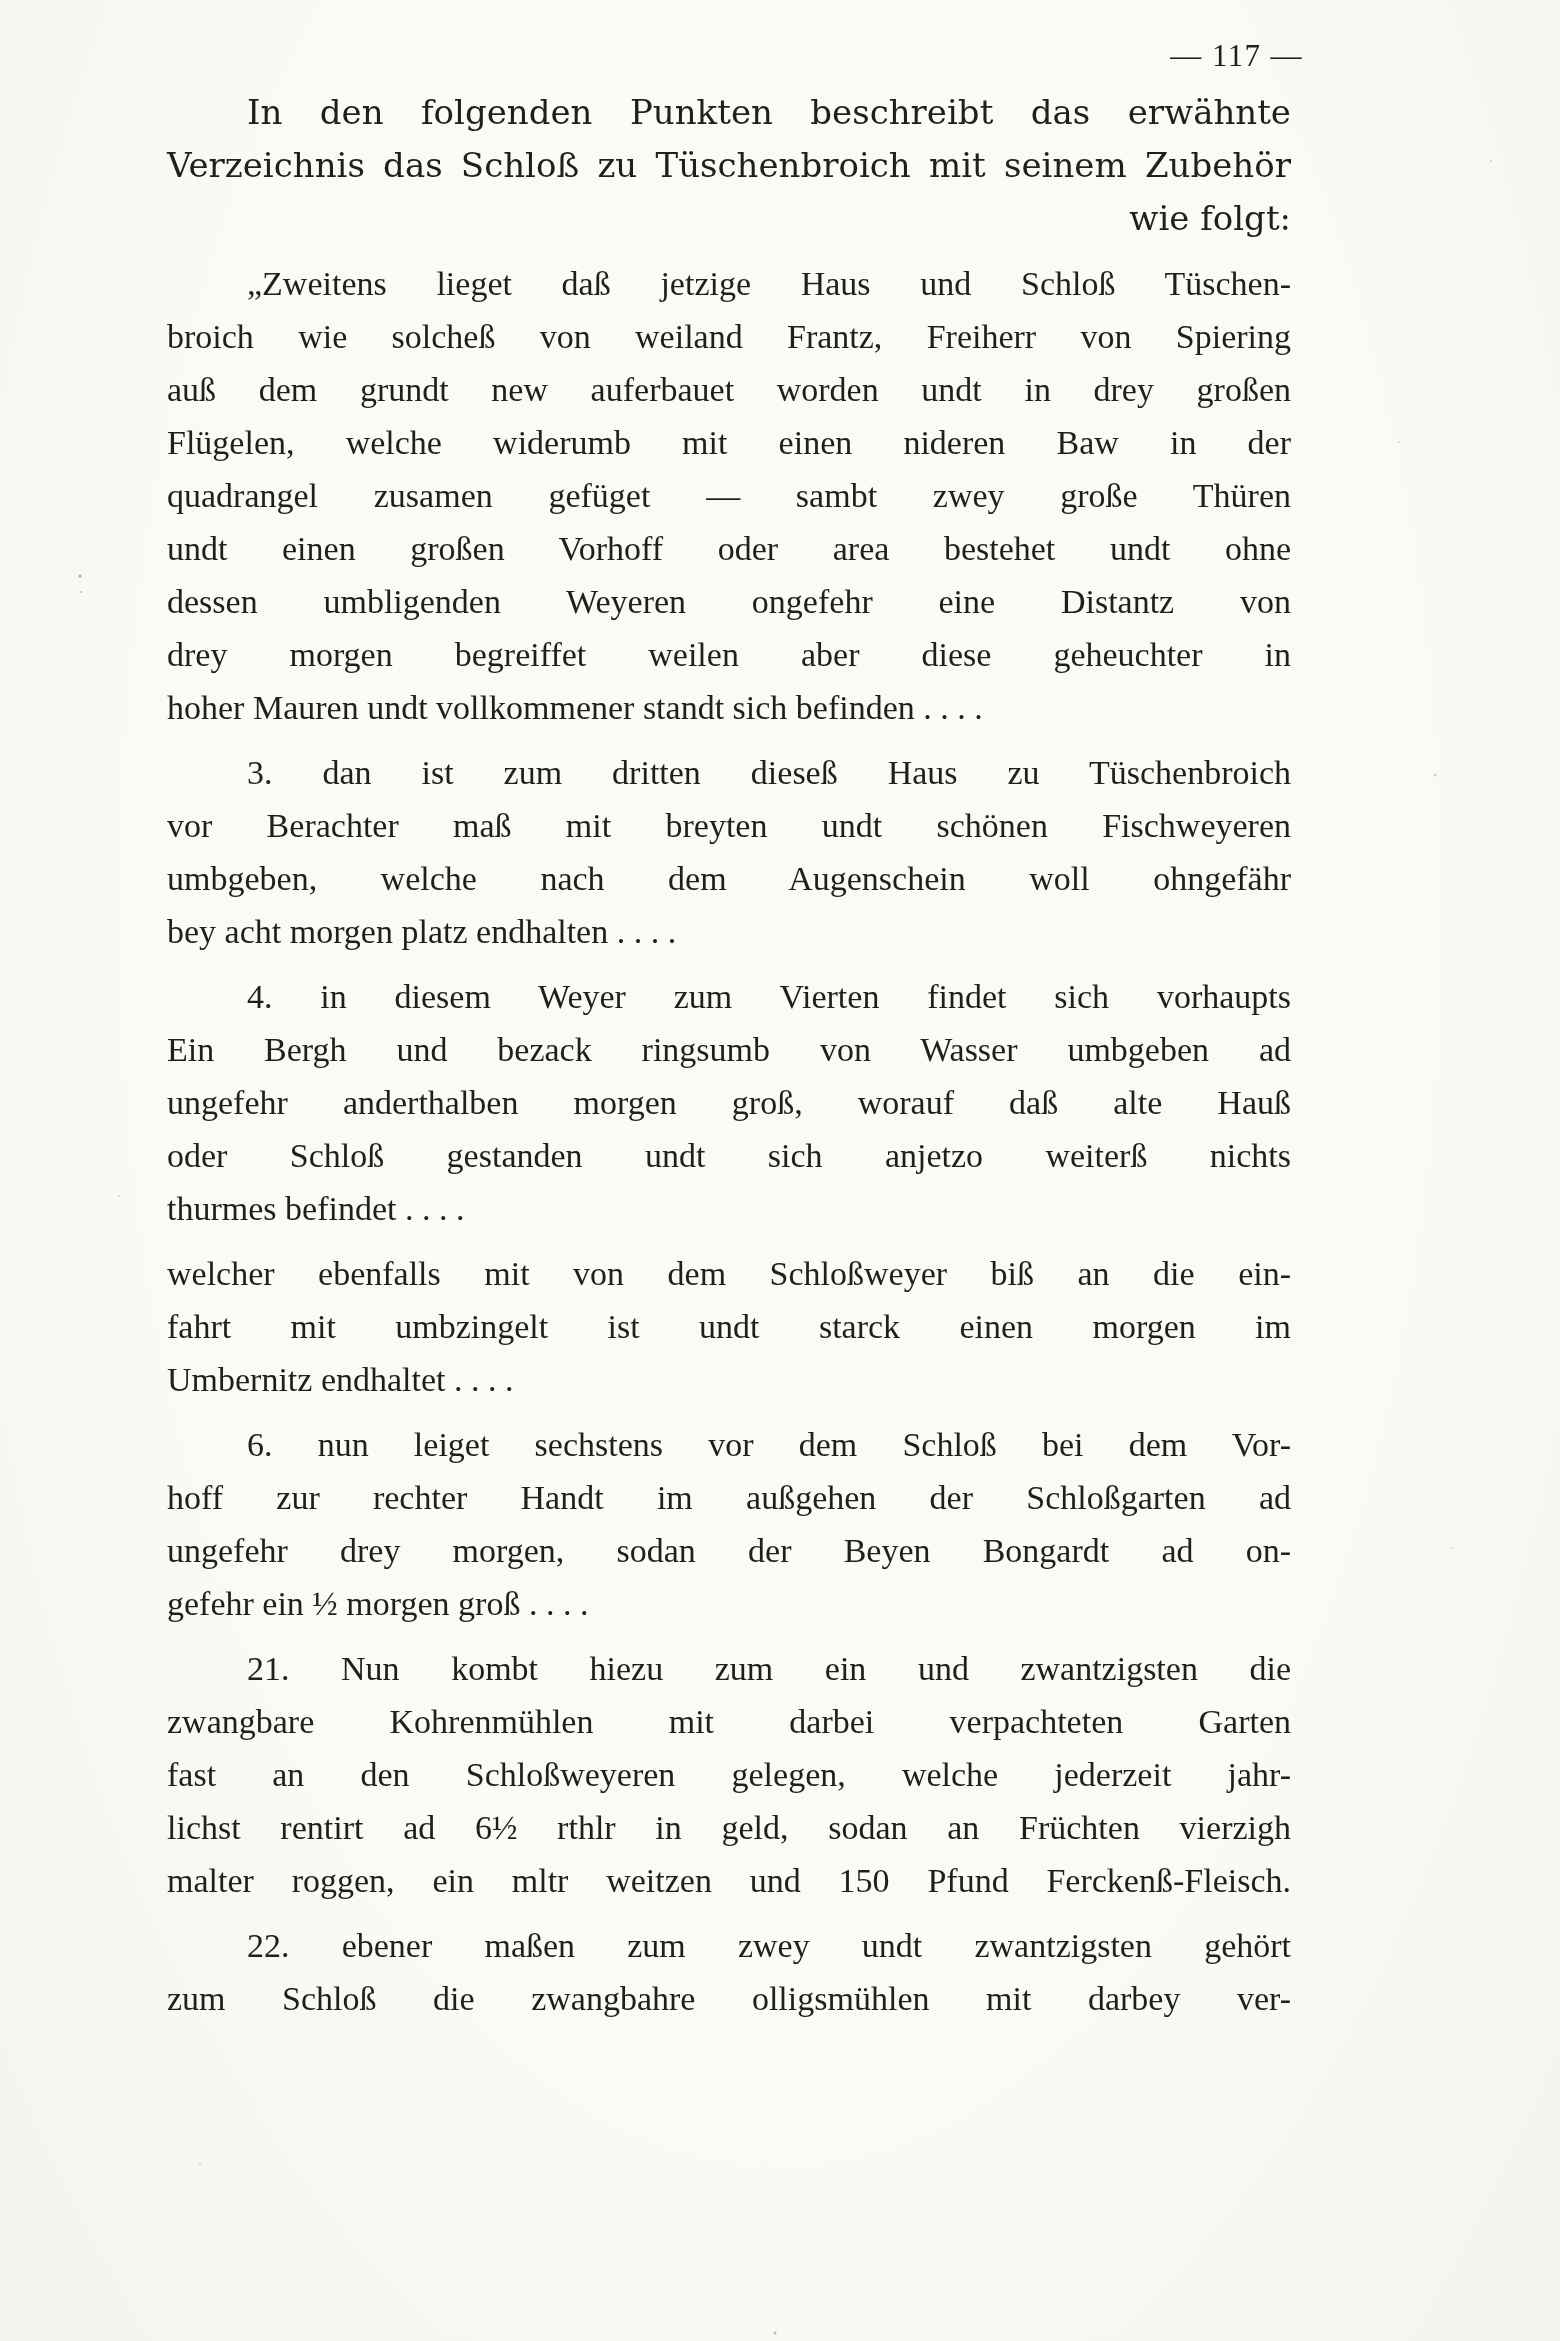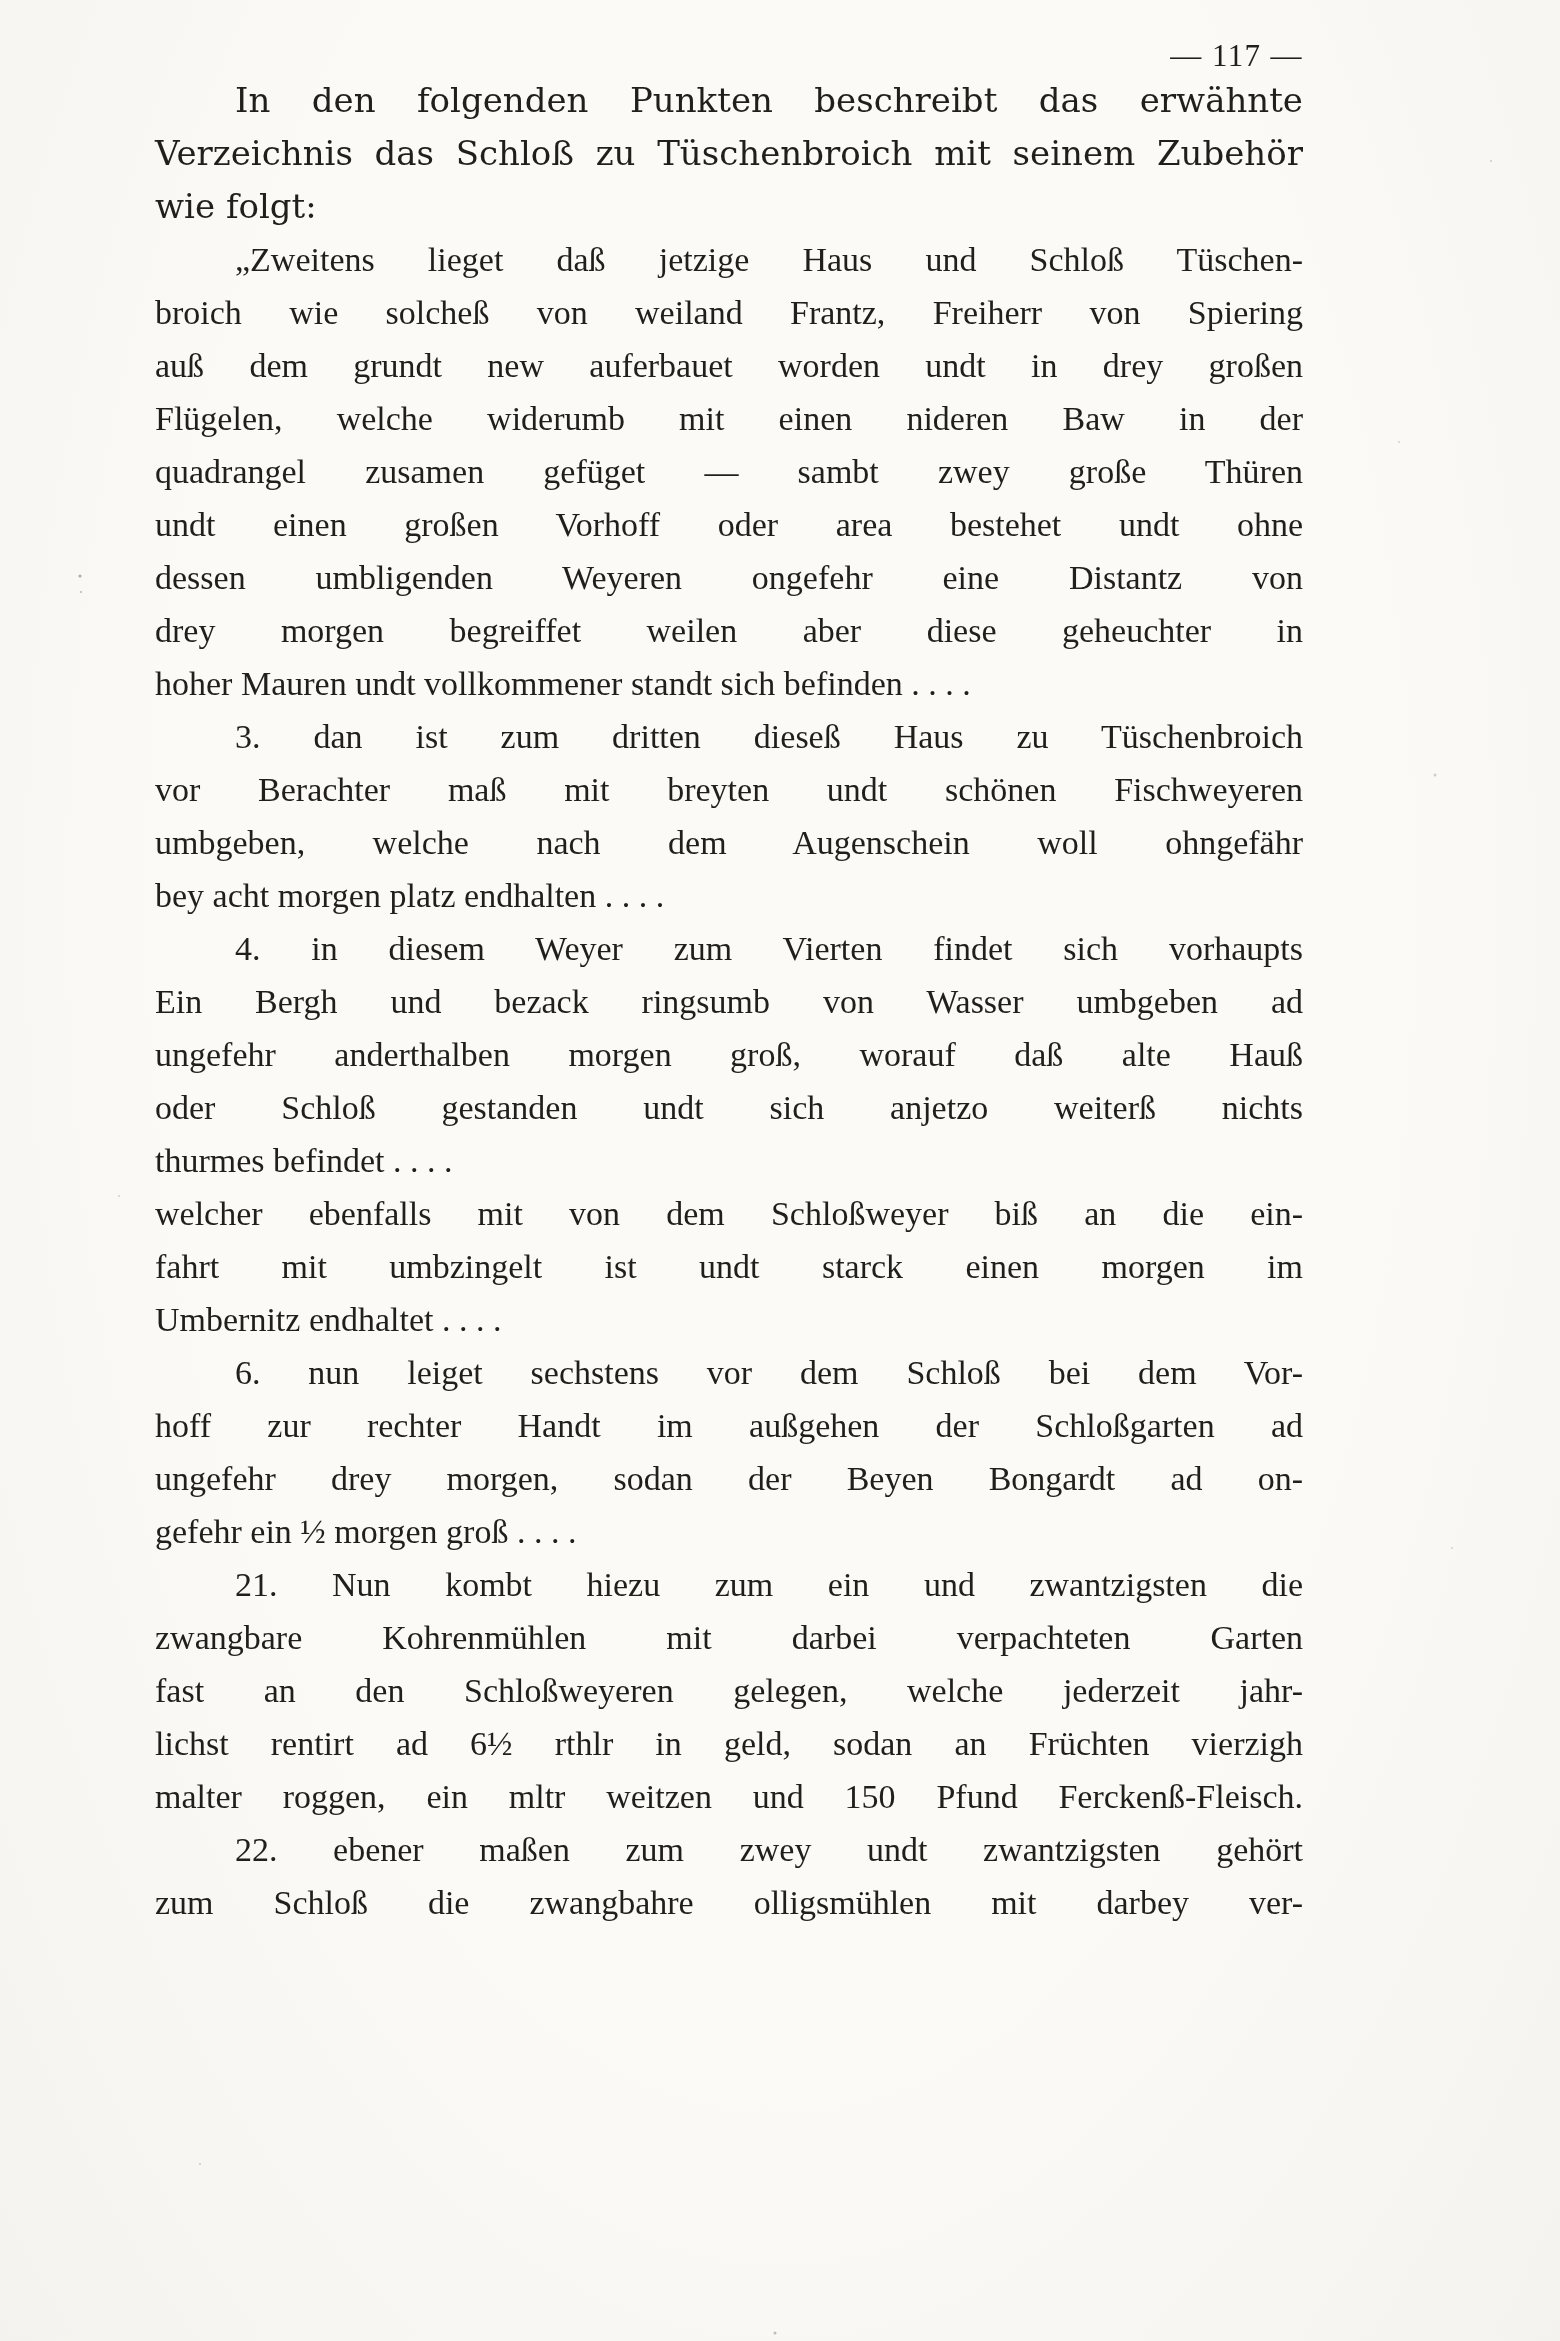--- a/index.html
+++ b/index.html
@@ -34,26 +34,27 @@
   }
   .text-block {
     position: absolute;
     top: 74px;
     left: 155px;
     width: 1148px;
     font-size: 34px;
     line-height: 53px;
   }
   .para {
-    margin: 0;
+    margin: 12px;
     padding: 0;
   }
   
   .fraktur .line {
     font-family: "DejaVu Serif", serif;
+    text-align: right;
   }
   .line {
     display: block;
   }
   .j {
     text-align: justify;
     text-align-last: justify;
   }
   .ind {
     text-indent: 80px;

